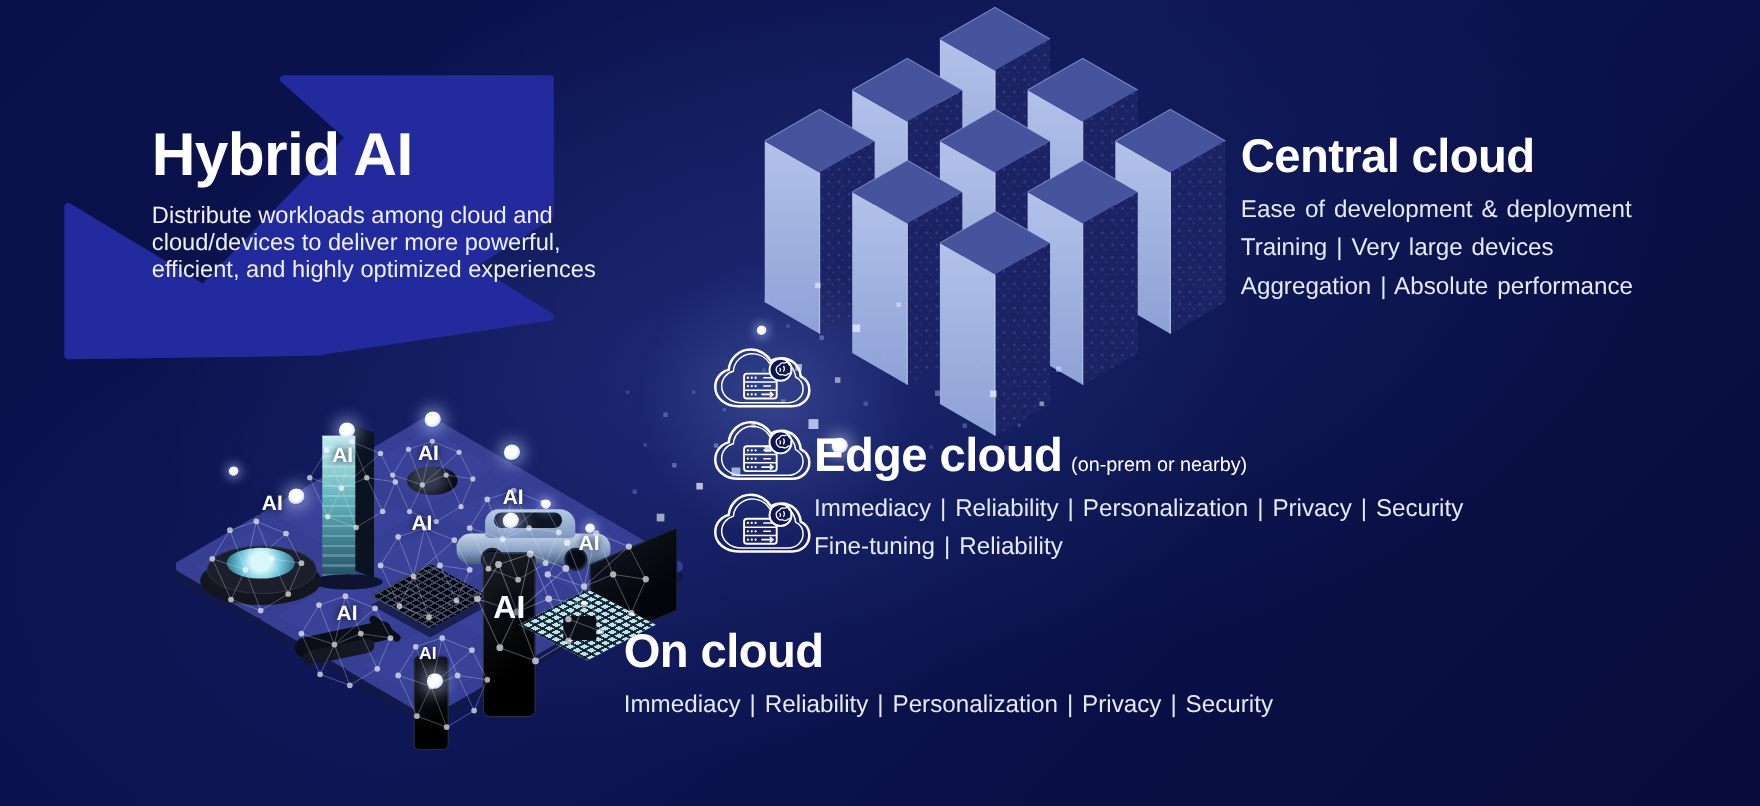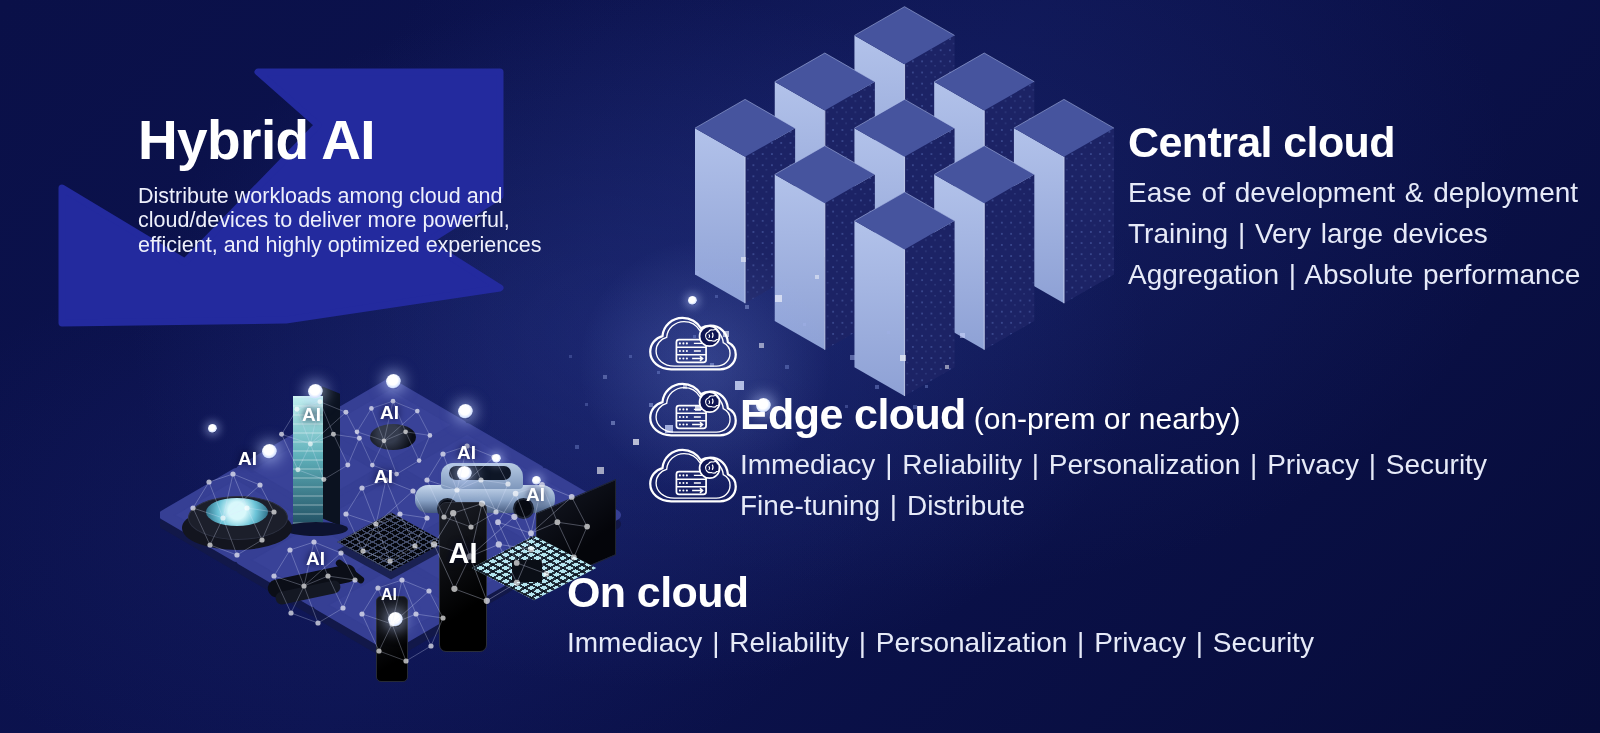--- a/index.html
+++ b/index.html
@@ -11,24 +11,24 @@
       radial-gradient(900px 620px at 930px 190px, rgba(38,54,134,.32), rgba(0,0,0,0) 65%),
       radial-gradient(700px 420px at 380px 520px, rgba(40,52,140,.20), rgba(0,0,0,0) 70%),
       linear-gradient(135deg,#0a1048 0%,#0c1350 45%,#070c3a 100%);
   }
   .abs{position:absolute;}
   
   h1,h2,p{margin:0;color:#fff;}
   .hd{font-weight:800;letter-spacing:-0.6px;color:#ffffff;}
   .h-hybrid{font-size:55px;line-height:1.05;}
   .h-sec{font-size:43px;line-height:1.05;}
-  .qualifier{font-size:30px;font-weight:400;letter-spacing:0;margin-left:8px;}
+  .qualifier{font-size:18px;font-weight:400;letter-spacing:0;margin-left:8px;}
   .body-copy{font-size:21.5px;line-height:1.14;color:#eef0fb;width:415px;margin-top:14px;}
   .benefits{margin-top:14px;}
-  .benefit{font-size:28px;line-height:1.0;color:#e6eaf8;margin:0 0 13px 0;word-spacing:2px;white-space:nowrap;}
+  .benefit{font-size:22px;line-height:1.0;color:#e6eaf8;margin:0 0 13px 0;word-spacing:2px;white-space:nowrap;}
   .blk-hybrid{left:138px;top:112px;}
   .blk-central{left:1128px;top:120px;}
   .blk-edge{left:740px;top:392px;}
   .blk-ondevice{left:567px;top:570px;}
   
   .orb{position:absolute;width:15px;height:15px;border-radius:50%;
     background:radial-gradient(circle at 45% 40%, #ffffff 0 40%, #d5e2ff 62%, rgba(150,176,255,0) 75%);
     box-shadow:0 0 14px 4px rgba(190,205,255,.55);}
   .orb.sm{width:9px;height:9px;box-shadow:0 0 9px 3px rgba(190,205,255,.45);}
   .glow{position:absolute;border-radius:50%;pointer-events:none;}
@@ -222,21 +222,21 @@
       <use href="#cloudIcon"></use>
     </svg>
   <svg class="abs" style="left:645px;top:444px;" width="96" height="64">
       <use href="#cloudIcon"></use>
     </svg>
 
   <div class="abs blk-edge">
     <h2 class="hd h-sec"><span>Edge cloud</span><span class="qualifier">(on-prem or nearby)</span></h2>
     <div class="benefits">
       <p class="benefit">Immediacy | Reliability | Personalization | Privacy | Security</p>
-      <p class="benefit">Fine-tuning | Distribute</p>
+      <p class="benefit">Fine-tuning | Reliability</p>
     </div>
   </div>
 
   <div class="abs blk-central">
     <h2 class="hd h-sec">Central cloud</h2>
     <div class="benefits">
       <p class="benefit">Ease of development &amp; deployment</p>
       <p class="benefit">Training | Very large devices</p>
       <p class="benefit">Aggregation | Absolute performance</p>
     </div>

